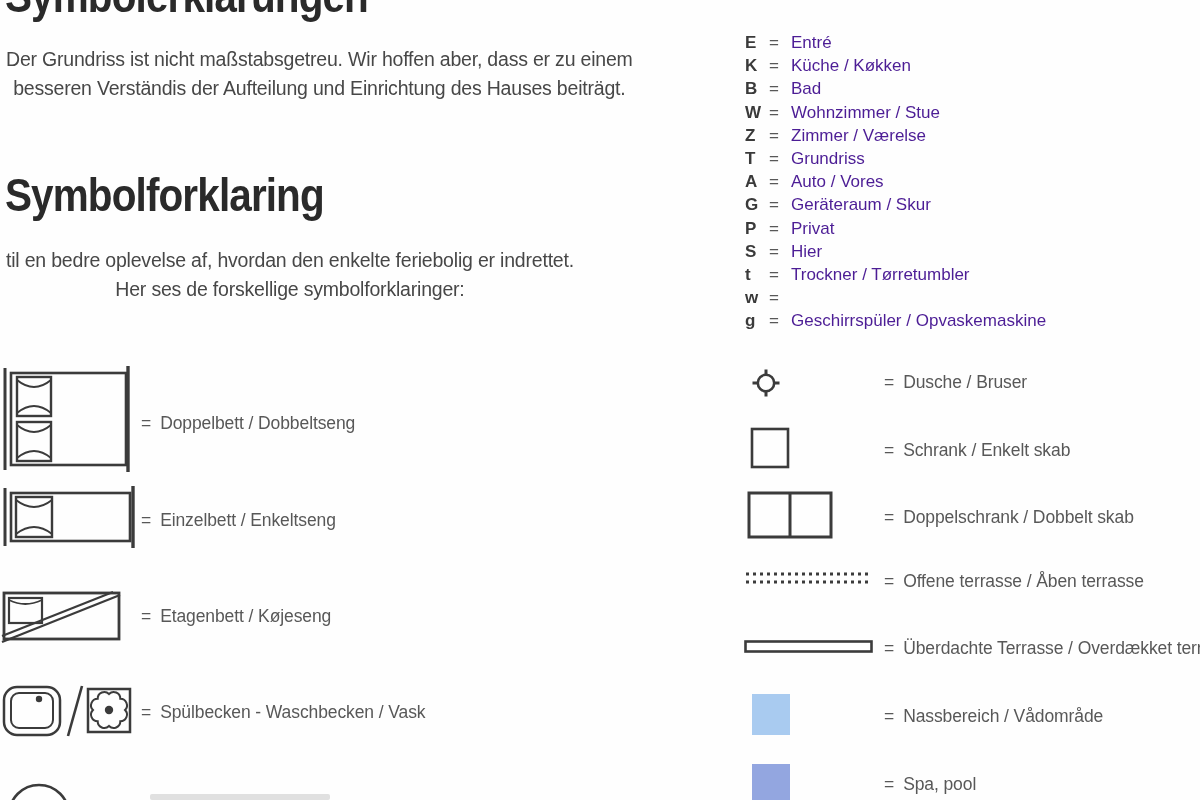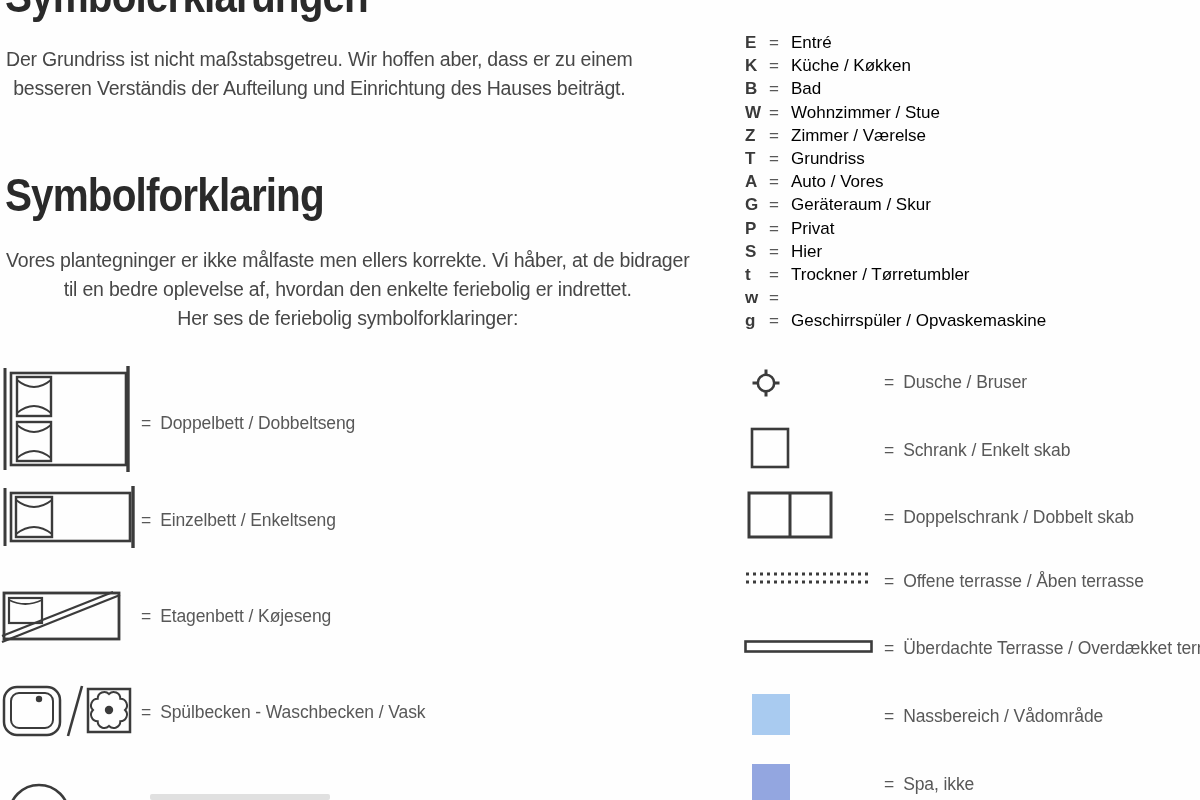--- a/index.html
+++ b/index.html
@@ -13,21 +13,21 @@
     font-size:46px;font-weight:700;color:#2a2a2a;line-height:1;
     letter-spacing:-1px;white-space:nowrap;
     transform:scaleX(.88);transform-origin:left top;
   }
   .para{font-size:19.5px;line-height:29px;color:#474747;letter-spacing:-.2px;}
   .para div{white-space:nowrap;text-align:center;}
   .letters{font-size:17px;line-height:23.2px;}
   .letter-row{display:flex;align-items:baseline;}
   .letter-key{width:24px;font-weight:700;color:#3a3a3a;}
   .letter-eq{width:22px;color:#585858;}
-  .letter-desc{color:#000000;white-space:nowrap;}
+  .letter-desc{color:#4c1d95;white-space:nowrap;}
   .sym-label{display:flex;align-items:baseline;font-size:17.5px;color:#585858;white-space:nowrap;letter-spacing:-.1px;}
   .sym-label .eq{margin-right:9px;}
   svg{display:block;overflow:visible;}
   .stroke{stroke:#3b3b3b;fill:none;}
   .dot{fill:#3b3b3b;stroke:none;}
   .swatch-wet{background:#a9cbf0;}
   .swatch-spa{background:#93a6e0;}
   .cut-frag{background:#c6c6c6;opacity:.55;border-radius:2px;}
   .clip-bottom{overflow:hidden !important;}
 </style>
@@ -37,23 +37,22 @@
 <div class="abs h-title" style="left:5px;top:-27px;">Symbolerklärungen</div>
 
 <div class="abs para" style="left:6px;top:45px;">
   <div>Der Grundriss ist nicht maßstabsgetreu. Wir hoffen aber, dass er zu einem</div>
   <div>besseren Verständis der Aufteilung und Einrichtung des Hauses beiträgt.</div>
 </div>
 
 <div class="abs h-title" style="left:5px;top:172px;">Symbolforklaring</div>
 
 <div class="abs para" style="left:6px;top:246px;">
-  <div>Vores plantegninger er ikke målfaste men ellers korrekte. Vi håber, at de bidrager</div>
   <div>til en bedre oplevelse af, hvordan den enkelte feriebolig er indrettet.</div>
-  <div>Her ses de feriebolig symbolforklaringer:</div>
+  <div>Her ses de forskellige symbolforklaringer:</div>
 </div>
 
 <svg class="abs" style="left:2px;top:368px;" width="130" height="102" viewBox="0 0 130 102">
   <line class="stroke" x1="3" y1="0" x2="3" y2="102" stroke-width="3"></line>
   <rect class="stroke" x="9" y="5" width="115" height="92" stroke-width="2.6"></rect>
   <line class="stroke" x1="126" y1="-2" x2="126" y2="104" stroke-width="3.4"></line>
   <rect class="stroke" x="15" y="9" width="34" height="39" stroke-width="2.4"></rect>
   <path class="stroke" d="M15,12 Q32,26 49,12" stroke-width="2"></path>
   <path class="stroke" d="M15,45 Q32,31 49,45" stroke-width="2"></path>
   <rect class="stroke" x="15" y="54" width="34" height="39" stroke-width="2.4"></rect>
@@ -224,14 +223,14 @@
 
 <div class="abs swatch-wet" style="left:752px;top:694px;width:38px;height:41px;"></div>
 <div class="abs sym-label" style="left:884px;top:706px;">
   <span class="eq">=</span>
   <span>Nassbereich / Vådområde</span>
 </div>
 
 <div class="abs swatch-spa" style="left:752px;top:764px;width:38px;height:36px;"></div>
 <div class="abs sym-label" style="left:884px;top:774px;">
   <span class="eq">=</span>
-  <span>Spa, ikke</span>
+  <span>Spa, pool</span>
 </div>
 
 </body></html>

